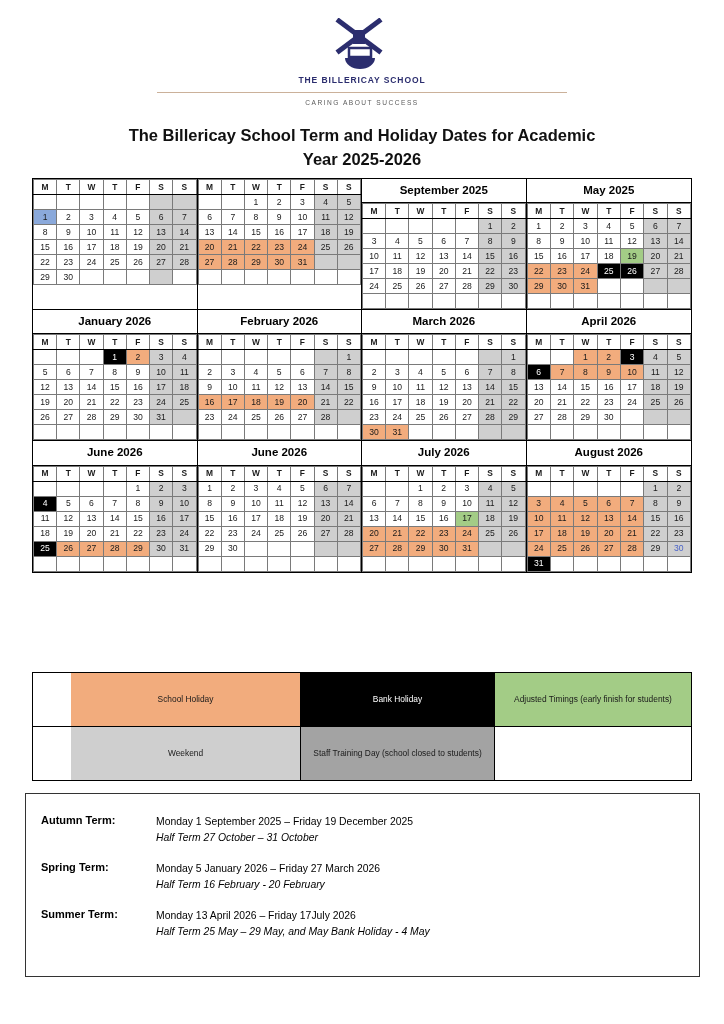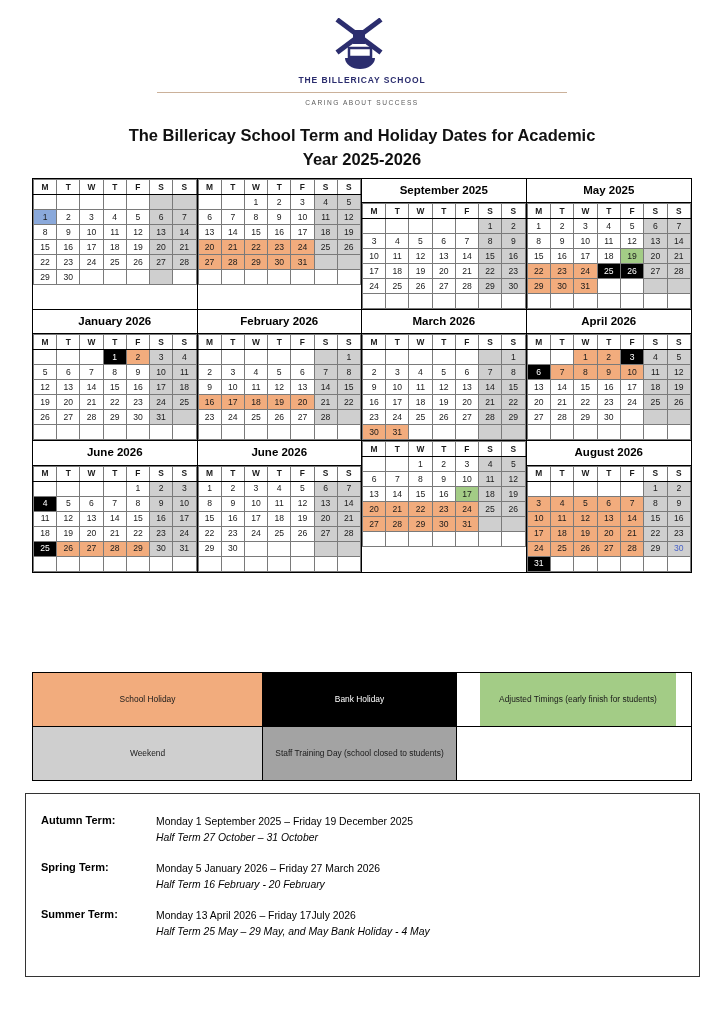--- a/index.html
+++ b/index.html
@@ -97,35 +97,35 @@
   table.mgrid td.bluetxt { color: #4a63c8; }
   table.mgrid td.empty { background: #fff; }
 
   
   .legend {
     position: absolute;
     left: 32px; top: 672px;
     width: 660px;
     border: 1.6px solid #000;
   }
-  .legend-row { display: flex; }
+  .legend-row { display: flex; justify-content: flex-end; }
   .legend-row.top { border-bottom: 1.6px solid #000; }
   .legend-cell {
     height: 53px;
     display: flex; align-items: center; justify-content: center;
     text-align: center;
     font-size: 8.4px;
     padding: 0 6px;
     border-right: 1.6px solid #000;
     line-height: 1.25;
   }
   .legend-cell.last { border-right: none; }
   .lc-wide   { width: 230px; }
   .lc-mid    { width: 194px; }
-  .lc-right  { width: 196px; margin-left: 23px; }
+  .lc-right  { width: 196px; }
   .sw-hol { background: #f2ac7d; color: #1a1a1a; }
   .sw-bnk { background: #000000; color: #ffffff; }
   .sw-adj { background: #a3cc86; color: #1a1a1a; }
   .sw-wkd { background: #cfcfcf; color: #1a1a1a; }
   .sw-stf { background: #a3a3a3; color: #1a1a1a; }
   .sw-non { background: #ffffff; }
 
   
   .terms {
     position: absolute;
@@ -892,20 +892,21 @@
               <td class="empty"></td>
               <td class="empty"></td>
               <td class="empty"></td>
               <td class="empty"></td>
               <td class="empty"></td>
             </tr>
           </tbody>
         </table>
       </div>
       <div class="month-box">
+        <div class="month-title">July 2026</div>
         <table class="mgrid">
           <thead>
             <tr>
               <th>M</th>
               <th>T</th>
               <th>W</th>
               <th>T</th>
               <th>F</th>
               <th>S</th>
               <th>S</th>

